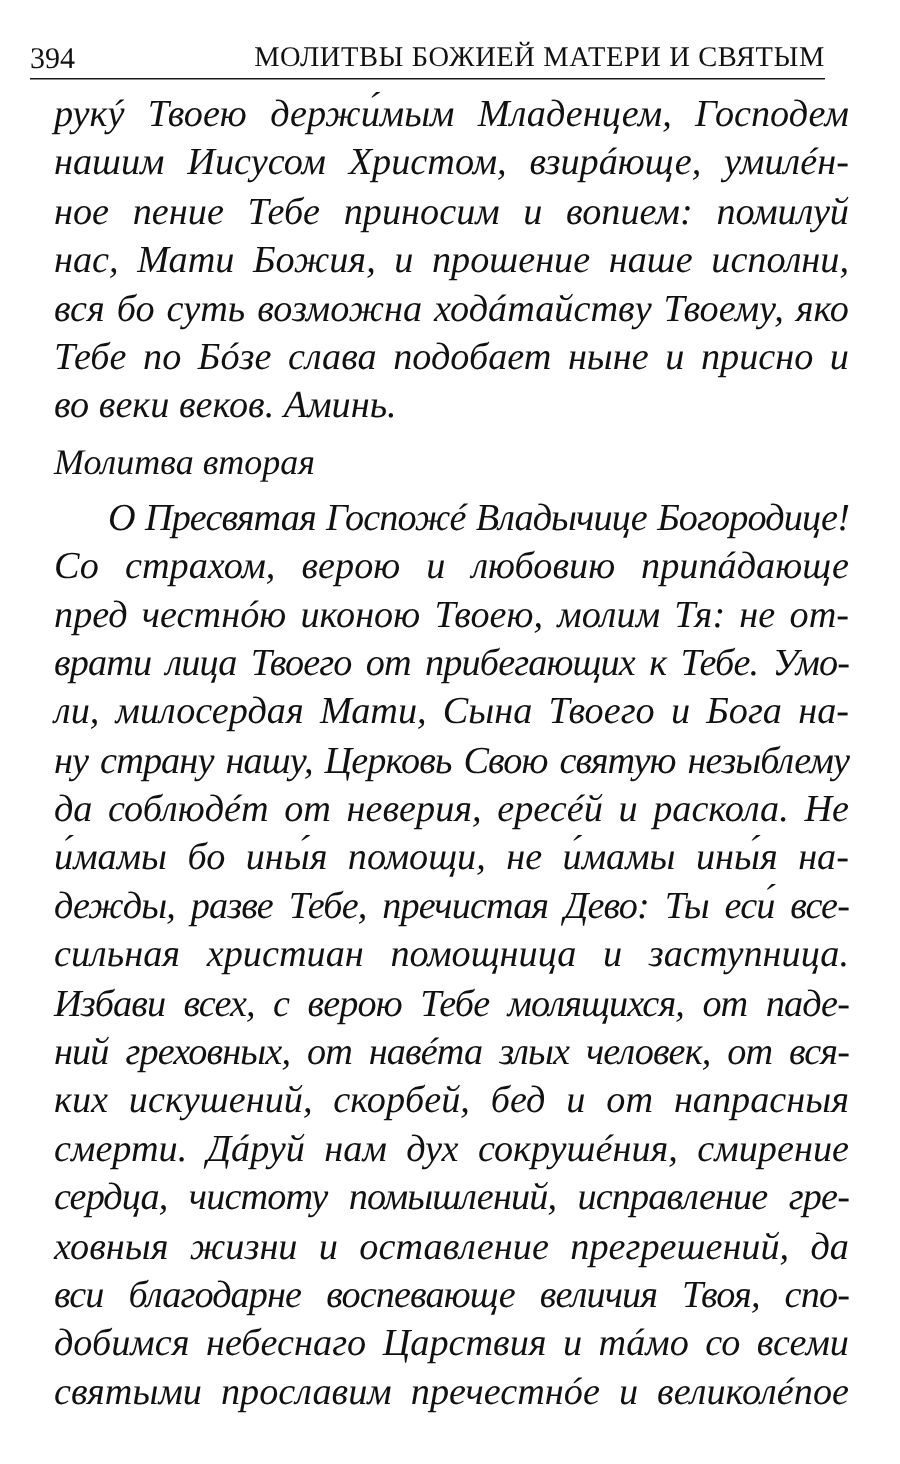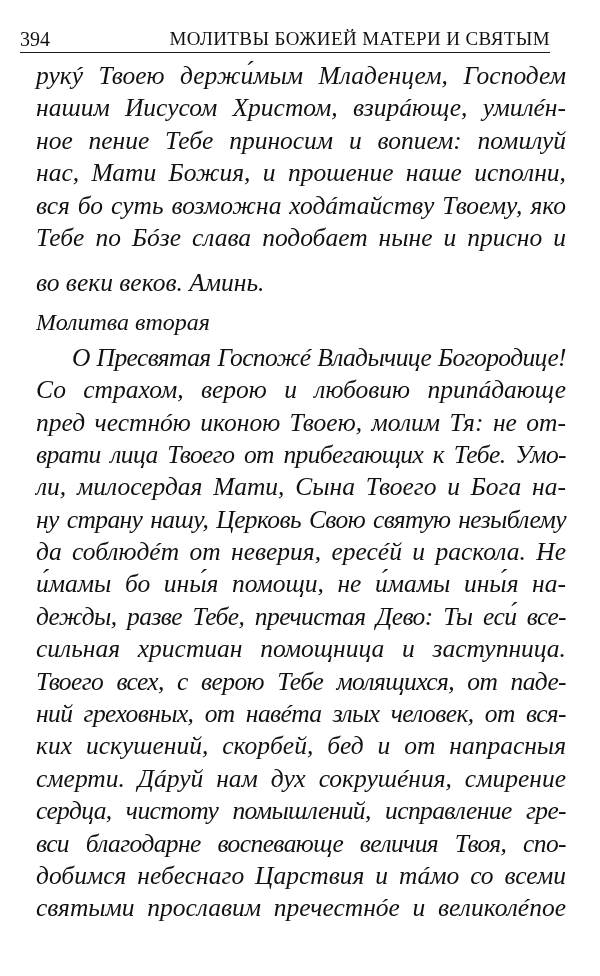--- a/index.html
+++ b/index.html
@@ -48,21 +48,20 @@
     height: 32.4px;
     white-space: nowrap;
     text-align: justify;
     text-align-last: justify;
     overflow: visible;
     font-style: italic;
   }
   .line.last {
     text-align: right;
     text-align-last: left;
-    margin-top: 13px;
   }
   .line.indent {
     padding-left: 36px;
   }
   .line.tight {
     letter-spacing: -0.6px;
     word-spacing: -1px;
   }
   .section-heading {
     font-style: italic;
@@ -98,23 +97,24 @@
     <div class="line indent tight">О Пресвятая Госпожé Владычице Богородице!</div>
     <div class="line">Со страхом, верою и любовию припáдающе</div>
     <div class="line">пред честнóю иконою Твоею, молим Тя: не от-</div>
     <div class="line tight">врати лица Твоего от прибегающих к Тебе. Умо-</div>
     <div class="line">ли, милосердая Мати, Сына Твоего и Бога на-</div>
     <div class="line tight">ну страну нашу, Церковь Свою святую незыблему</div>
     <div class="line">да соблюдéт от неверия, ересéй и раскола. Не</div>
     <div class="line">и́мамы бо ины́я помощи, не и́мамы ины́я на-</div>
     <div class="line tight">дежды, разве Тебе, пречистая Дево: Ты еси́ все-</div>
     <div class="line">сильная христиан помощница и заступница.</div>
-    <div class="line tight">Твоего всех, с верою Тебе молящихся, от паде-</div>
+    <div class="line tight">Избави всех, с верою Тебе молящихся, от паде-</div>
     <div class="line tight">ний греховных, от навéта злых человек, от вся-</div>
     <div class="line">ких искушений, скорбей, бед и от напрасныя</div>
     <div class="line">смерти. Дáруй нам дух сокрушéния, смирение</div>
     <div class="line tight">сердца, чистоту помышлений, исправление гре-</div>
+    <div class="line">ховныя жизни и оставление прегрешений, да</div>
     <div class="line tight">вси благодарне воспевающе величия Твоя, спо-</div>
     <div class="line">добимся небеснаго Царствия и тáмо со всеми</div>
     <div class="line">святыми прославим пречестнóе и великолéпое</div>
 
   </div>
 </div>
 
 </body></html>

